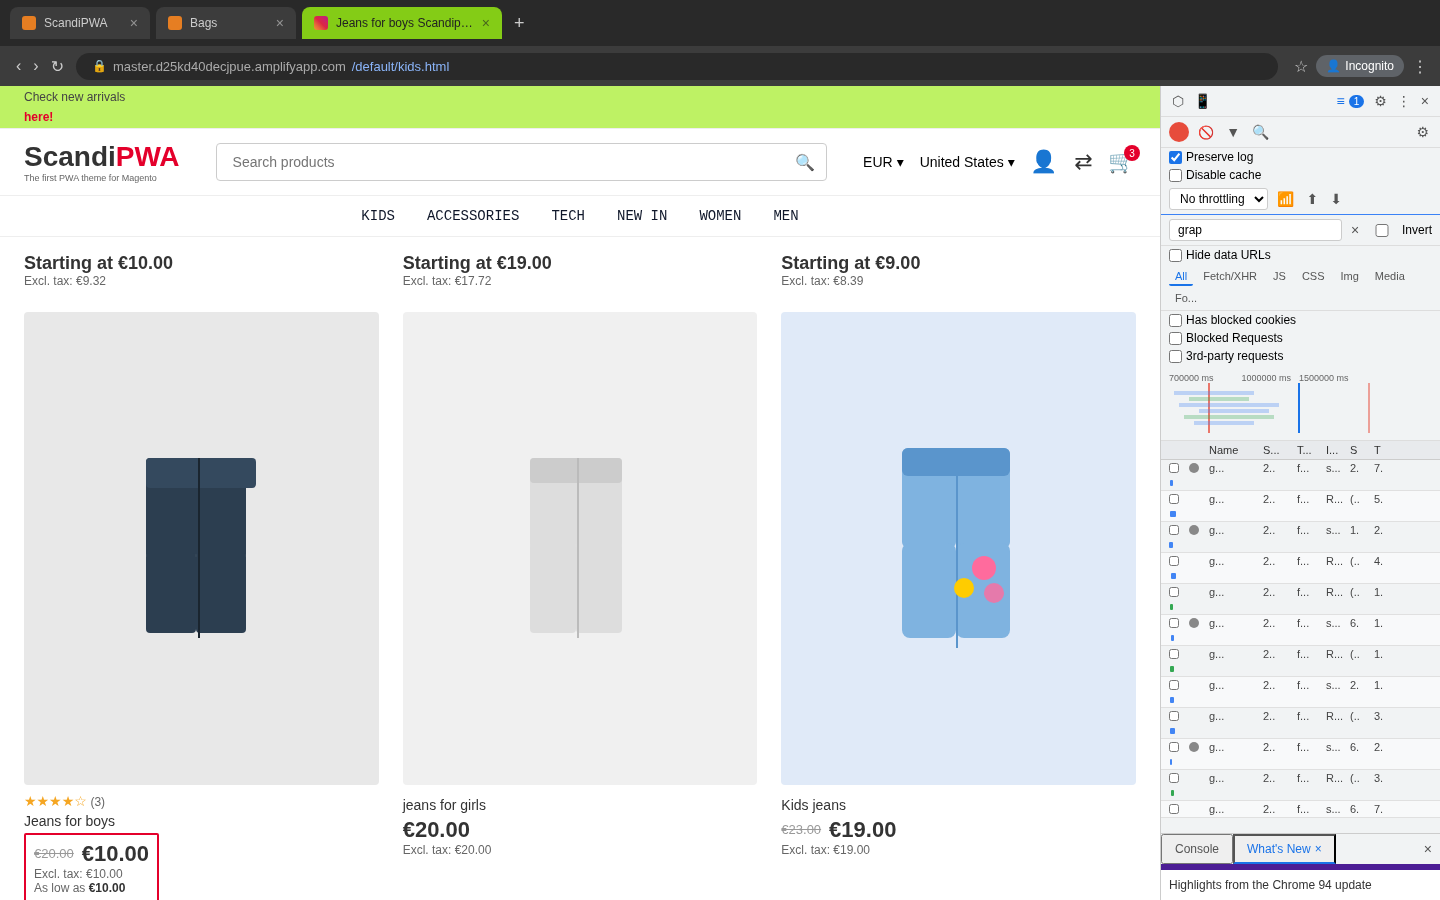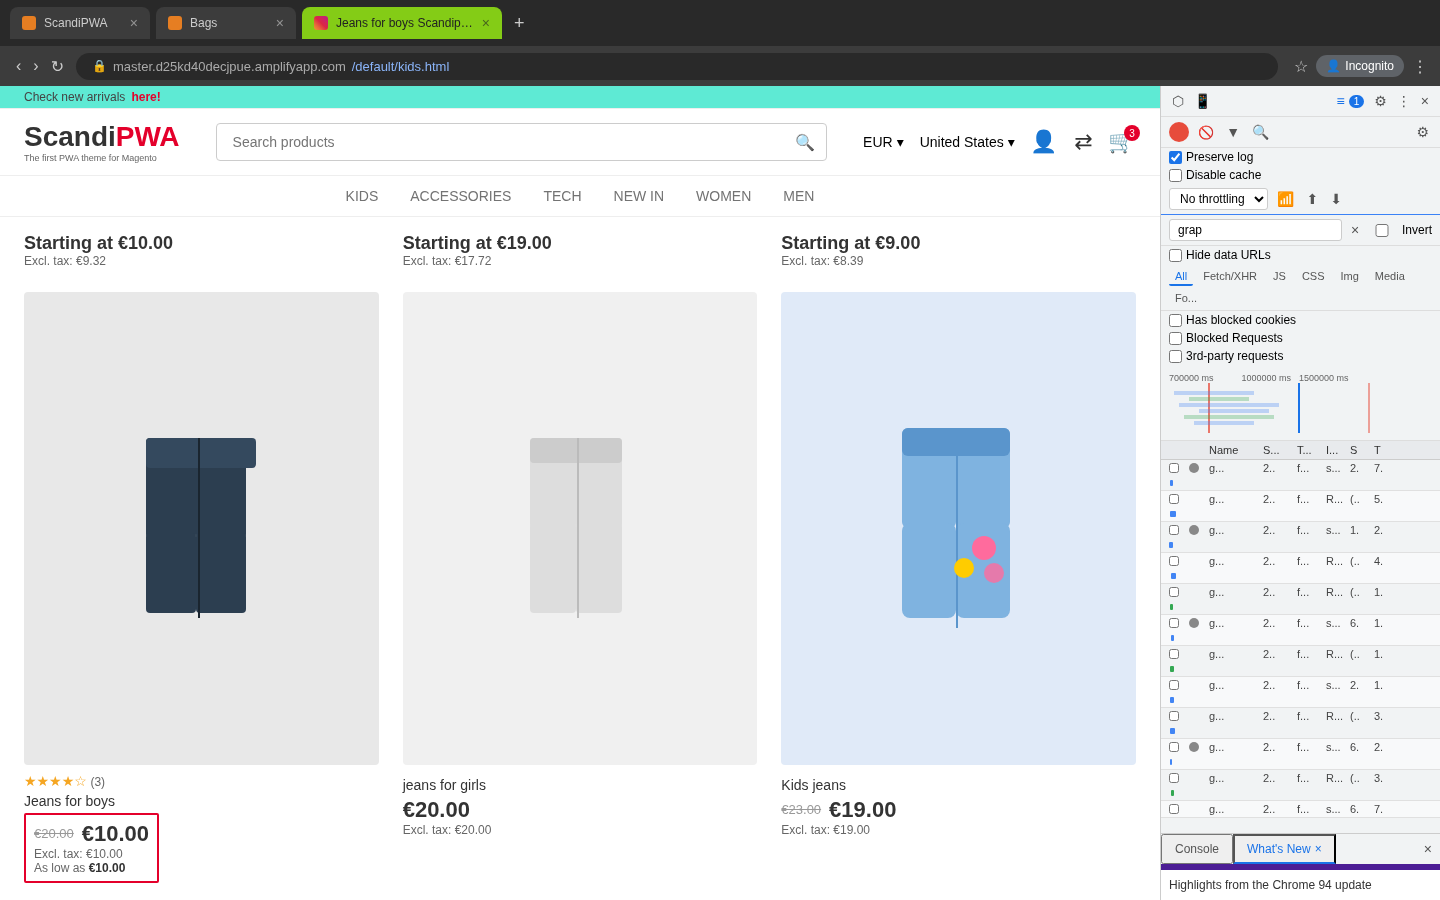--- a/index.html
+++ b/index.html
@@ -22,41 +22,41 @@
     .address-bar .path { color: #8ab4f8; }
     .browser-actions { display: flex; gap: 8px; align-items: center; margin-left: 8px; }
     .browser-action-btn { background: none; border: none; color: #ccc; font-size: 16px; cursor: pointer; }
     .incognito-btn { background: #5f6368; color: #fff; border: none; border-radius: 16px; padding: 4px 10px; font-size: 12px; cursor: pointer; display: flex; align-items: center; gap: 4px; }
 
     
     .page-layout { display: flex; height: calc(900px - 86px); }
     .main-content { flex: 1; overflow-y: auto; overflow-x: hidden; }
 
     
-    .site-header-top { background: #5eead4; border-bottom: 1px solid #eee; padding: 4px 24px; font-size: 12px; color: #444; display: flex; align-items: flex-start; gap: 6px; }
+    .site-header-top { background: #bef264; border-bottom: 1px solid #eee; padding: 4px 24px; font-size: 12px; color: #444; display: flex; align-items: flex-start; gap: 6px; flex-direction: column; }
     .site-header-top .here { color: #e4002b; font-weight: bold; }
     .site-header-main { display: flex; align-items: center; padding: 12px 24px; gap: 16px; border-bottom: 1px solid #eee; }
     .logo-area { flex-shrink: 0; }
     .logo-text { font-size: 28px; font-weight: bold; color: #333; }
     .logo-text .pwa { color: #e4002b; }
     .logo-sub { font-size: 9px; color: #666; }
     .search-bar { flex: 1; margin: 0 20px; }
     .search-bar input { width: 100%; border: 1px solid #ccc; border-radius: 4px; padding: 10px 16px; font-size: 14px; outline: none; }
     .search-bar-wrapper { position: relative; }
     .search-bar-wrapper input { padding-right: 40px; }
     .search-icon { position: absolute; right: 12px; top: 50%; transform: translateY(-50%); color: #333; font-size: 16px; }
     .header-actions { display: flex; align-items: center; gap: 16px; }
     .currency-selector { display: flex; align-items: center; gap: 4px; font-size: 14px; font-weight: 500; cursor: pointer; }
     .region-selector { display: flex; align-items: center; gap: 4px; font-size: 14px; cursor: pointer; }
     .header-icon-btn { background: none; border: none; font-size: 22px; cursor: pointer; color: #333; position: relative; }
     .cart-badge { background: #e4002b; color: white; font-size: 10px; border-radius: 50%; width: 16px; height: 16px; display: flex; align-items: center; justify-content: center; position: absolute; top: -4px; right: -4px; }
 
     
     .site-nav { display: flex; justify-content: center; gap: 32px; padding: 12px 24px; border-bottom: 1px solid #eee; }
-    .site-nav a { text-decoration: none; color: #737373; font-size: 14px; font-weight: 500; cursor: pointer; }
+    .site-nav a { text-decoration: none; color: #0f172a; font-size: 14px; font-weight: 500; cursor: pointer; font-family: Liberation Mono, monospace; }
 
     
     .product-grid { display: grid; grid-template-columns: repeat(3, 1fr); gap: 24px; padding: 24px; }
     .product-card { cursor: pointer; }
     .product-image-area { background: #f5f5f5; border-radius: 4px; overflow: hidden; aspect-ratio: 3/4; display: flex; align-items: center; justify-content: center; }
     .product-info { padding: 8px 0; }
     .product-name { font-size: 14px; color: #333; margin: 4px 0; }
     .price-row { display: flex; align-items: center; gap: 8px; }
     .price-original { text-decoration: line-through; color: #999; font-size: 13px; }
     .price-current { font-size: 22px; font-weight: bold; color: #333; }

